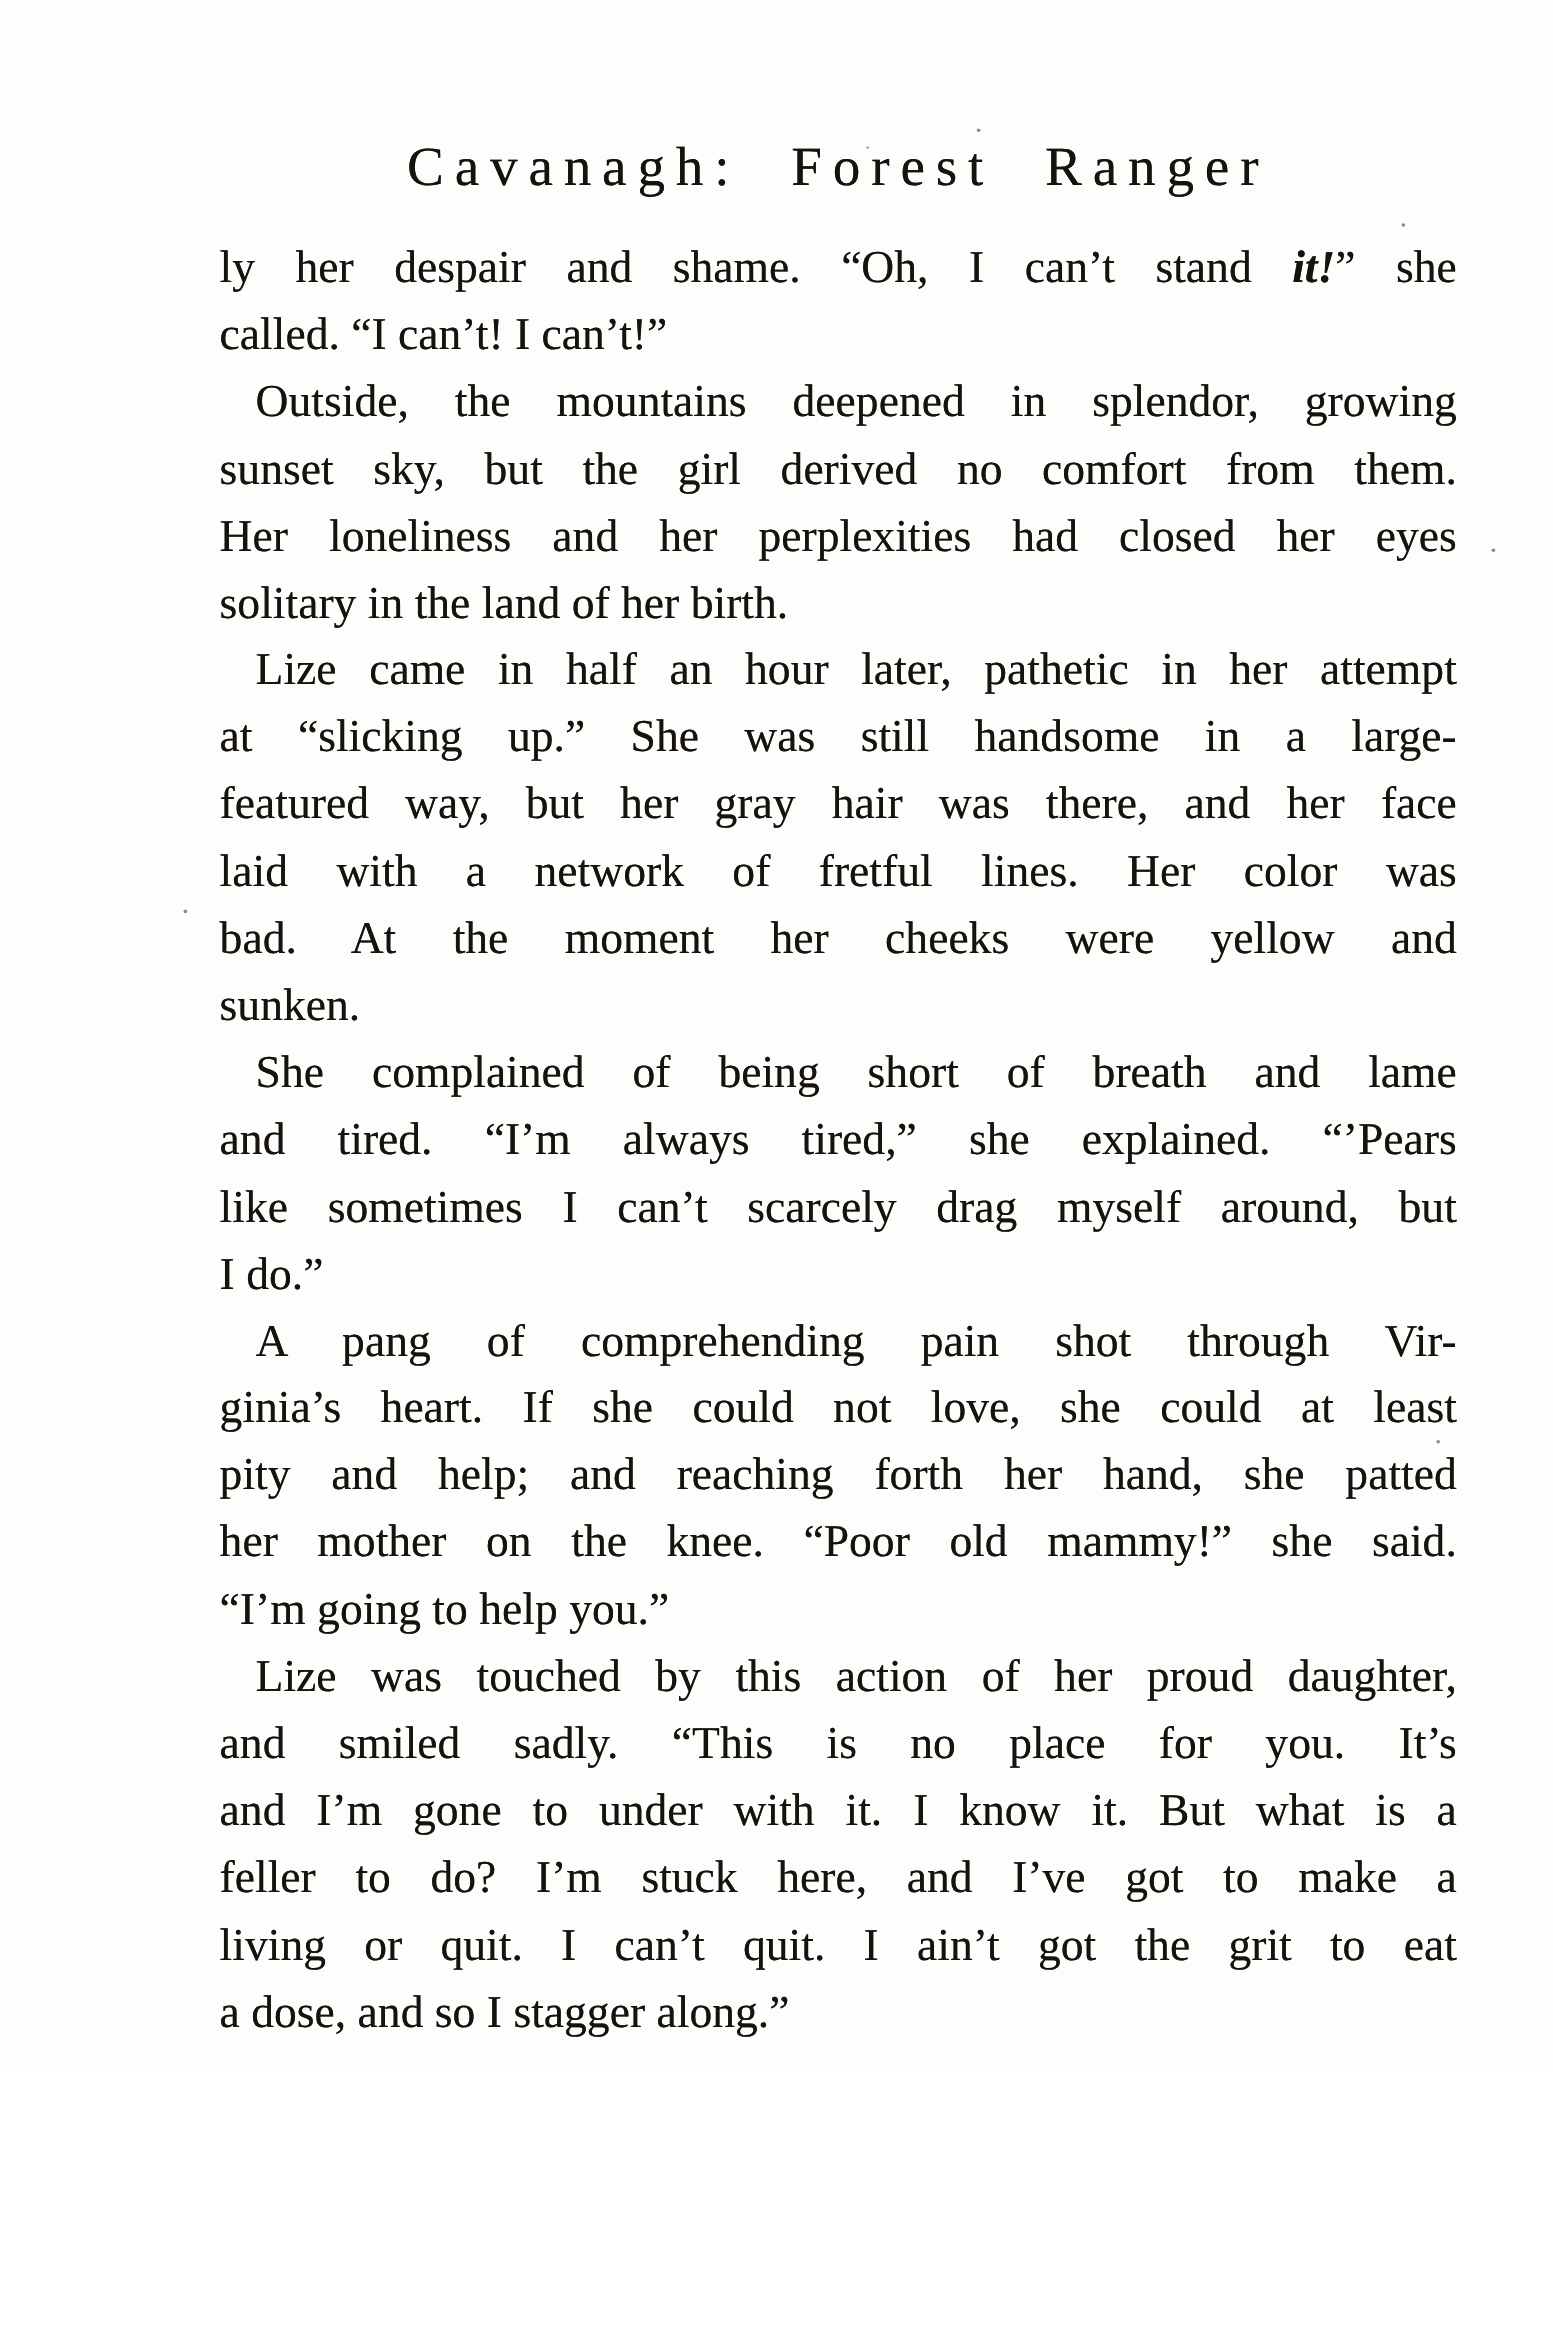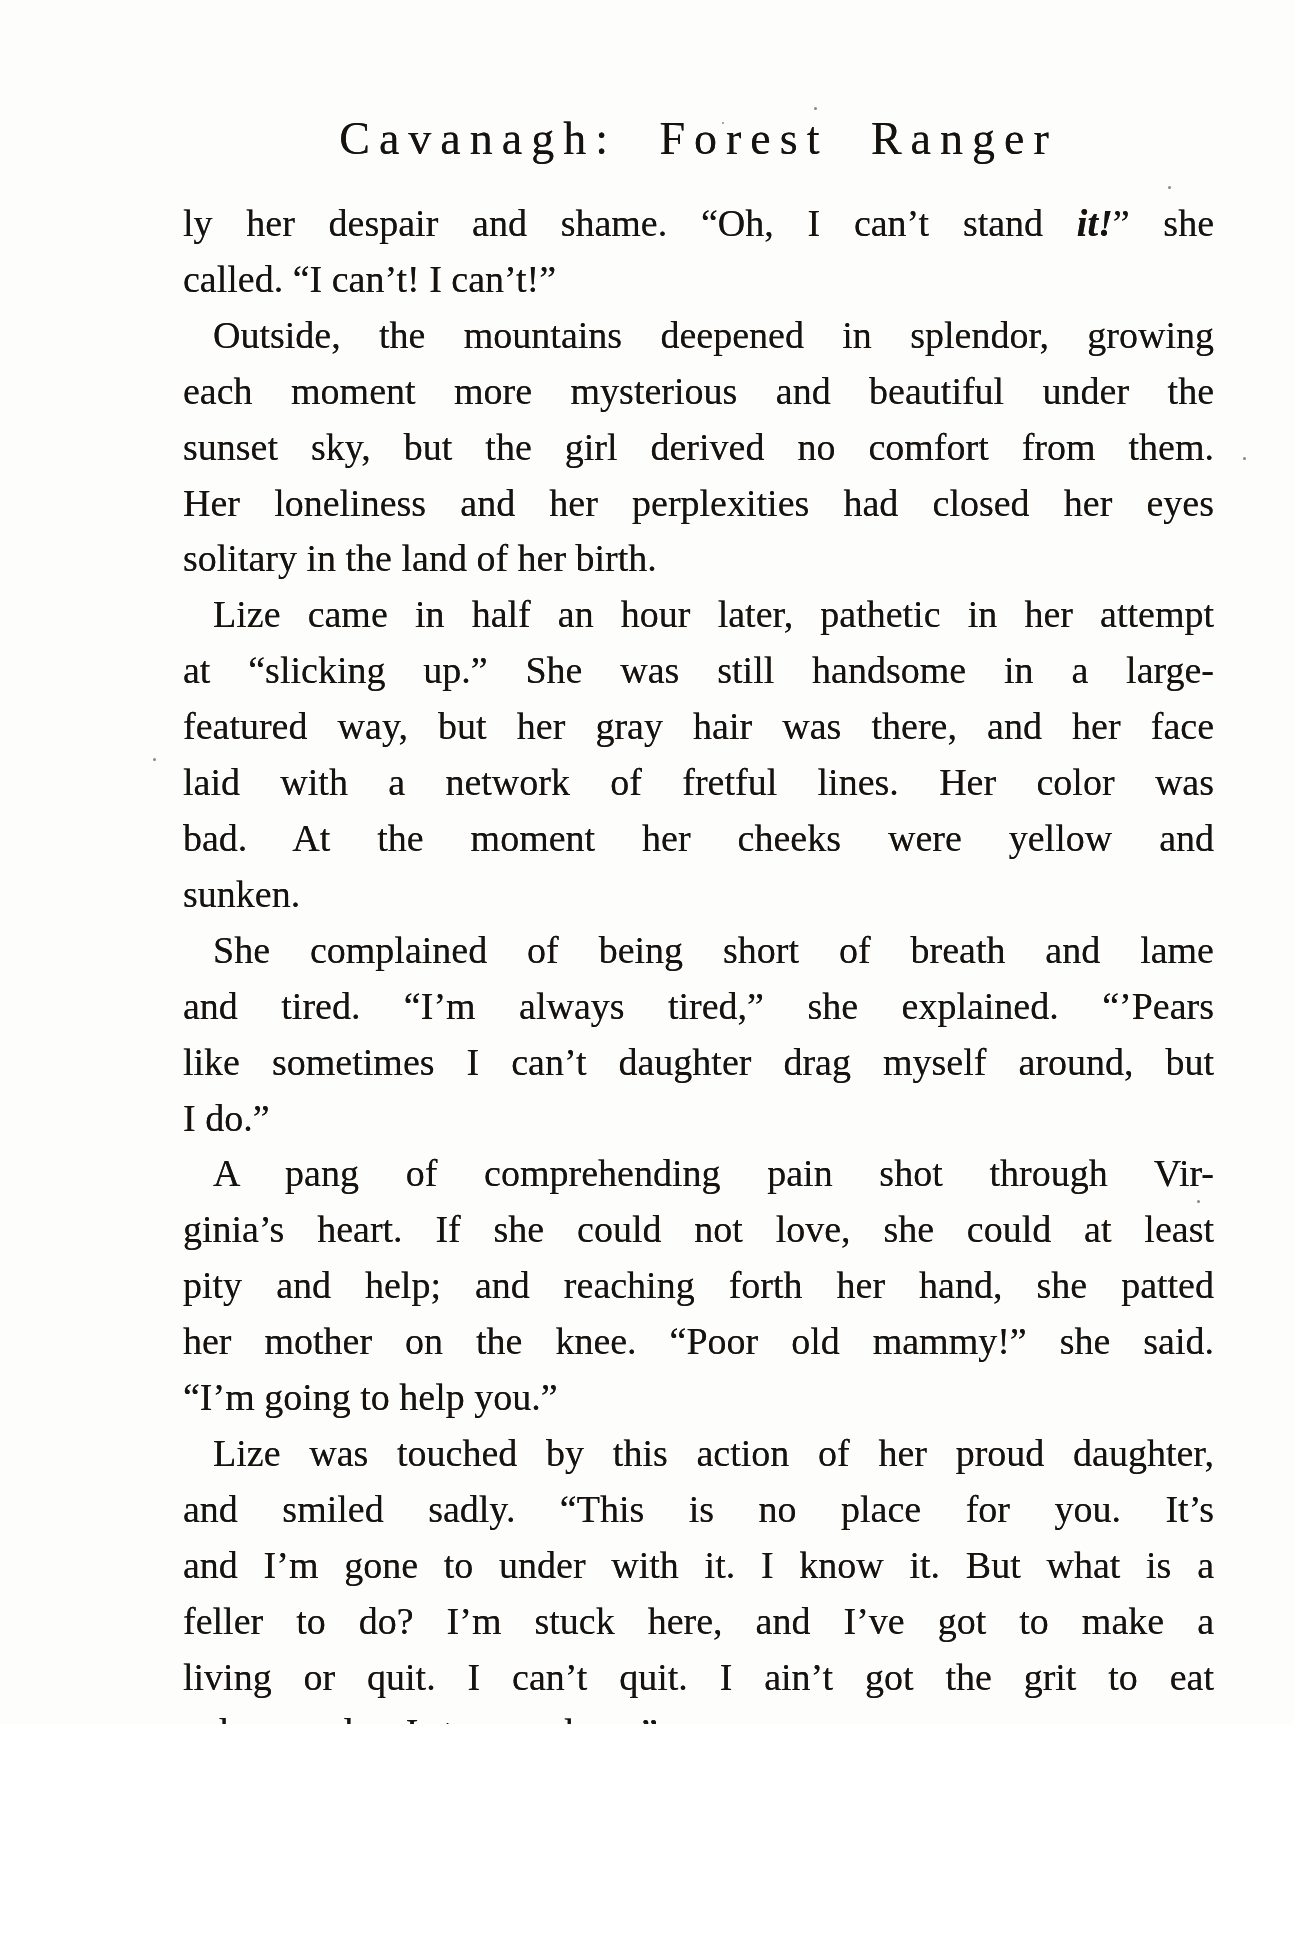--- a/index.html
+++ b/index.html
@@ -71,39 +71,38 @@
 
   <div class="body-text">
 
     <div>
       <div class="line"><span>ly her despair and shame.  “Oh, I can’t stand </span><span class="em">it!</span><span>” she</span></div>
       <div class="line last">called.  “I can’t! I can’t!”</div>
     </div>
 
     <div>
       <div class="line indent">Outside, the mountains deepened in splendor, growing</div>
-      <div class="line">each moment more mysterious and beautiful under the</div>
       <div class="line">sunset sky, but the girl derived no comfort from them.</div>
       <div class="line">Her loneliness and her perplexities had closed her eyes</div>
       <div class="line last">solitary in the land of her birth.</div>
     </div>
 
     <div>
       <div class="line indent">Lize came in half an hour later, pathetic in her attempt</div>
       <div class="line">at “slicking up.”  She was still handsome in a large-</div>
       <div class="line">featured way, but her gray hair was there, and her face</div>
       <div class="line">laid with a network of fretful lines.  Her color was</div>
       <div class="line">bad.  At the moment her cheeks were yellow and</div>
       <div class="line last">sunken.</div>
     </div>
 
     <div>
       <div class="line indent">She complained of being short of breath and lame</div>
       <div class="line">and tired.  “I’m always tired,” she explained.  “’Pears</div>
-      <div class="line">like sometimes I can’t daughter drag myself around, but</div>
+      <div class="line">like sometimes I can’t scarcely drag myself around, but</div>
       <div class="line last">I do.”</div>
     </div>
 
     <div>
       <div class="line indent">A pang of comprehending pain shot through Vir-</div>
       <div class="line">ginia’s heart.  If she could not love, she could at least</div>
       <div class="line">pity and help; and reaching forth her hand, she patted</div>
       <div class="line">her mother on the knee.  “Poor old mammy!” she said.</div>
       <div class="line last">“I’m going to help you.”</div>
     </div>

